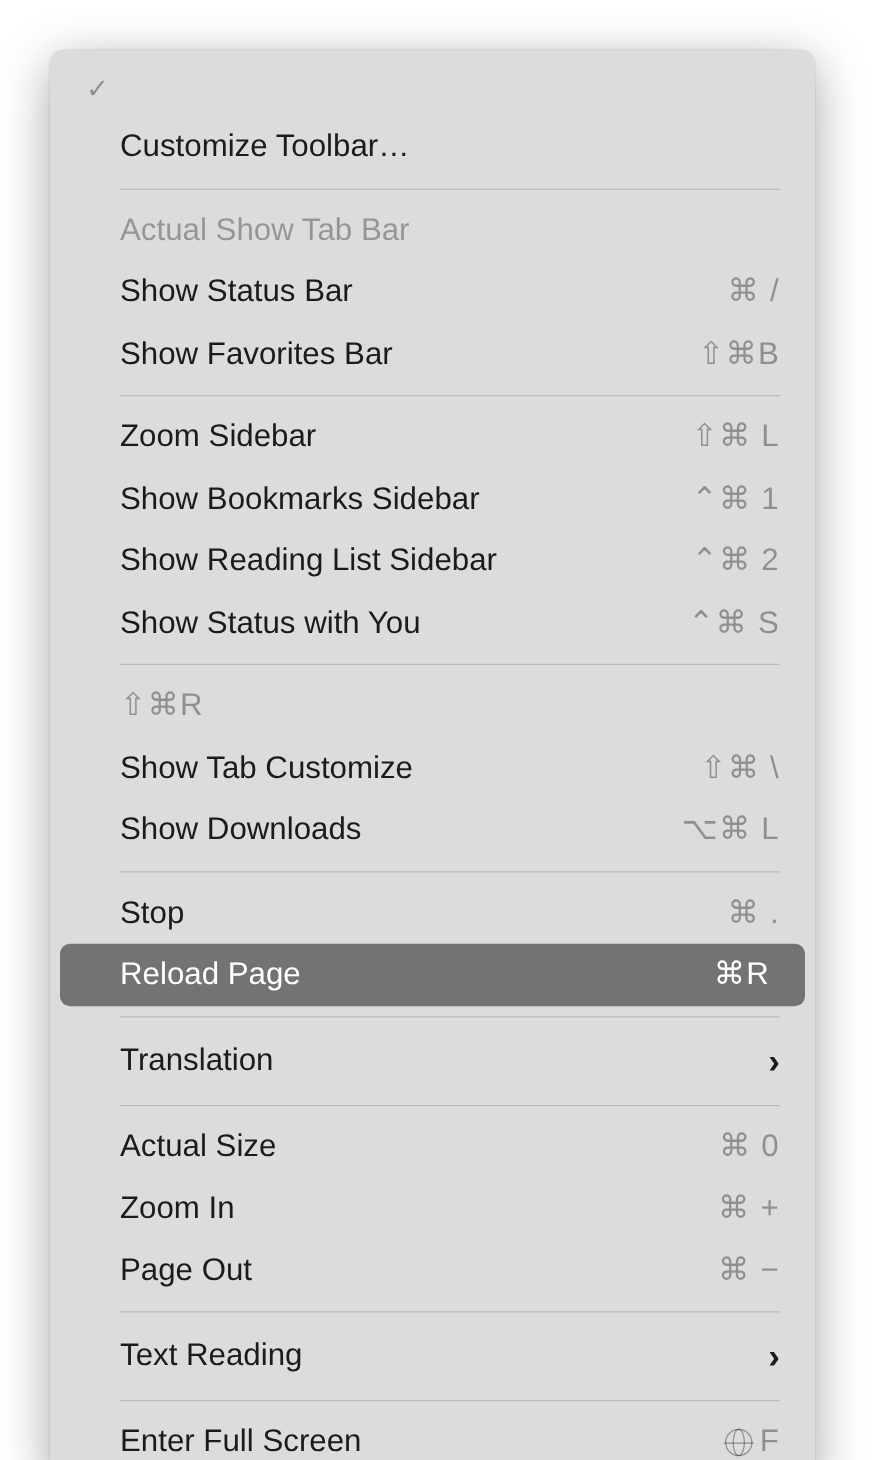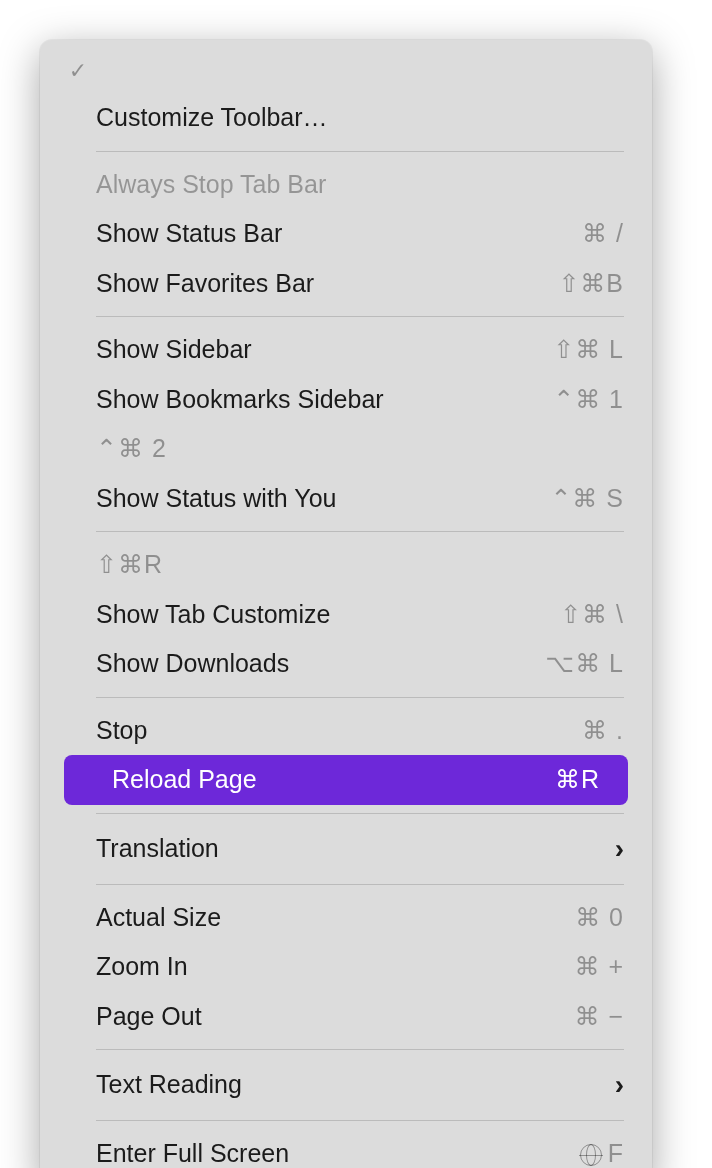--- a/index.html
+++ b/index.html
@@ -27,24 +27,24 @@
       font-size: 25px;
       line-height: 1.5;
       color: #1b1b1b;
       cursor: default;
       min-height: 44px;
     }
     .menu-item.disabled {
       color: rgba(0,0,0,0.32);
     }
     .menu-item.highlighted {
-      background: #6d28d9;
+      background: #737373;
       color: #fff;
       border-radius: 8px;
-      margin: 0 24px;
+      margin: 0 8px;
       padding-left: 12px;
     }
     .check-col {
       width: 36px;
       display: flex;
       align-items: center;
       justify-content: center;
       font-size: 22px;
       color: rgba(0,0,0,0.35);
     }
@@ -119,46 +119,47 @@
       <span class="shortcut"></span>
     </div>
     <div class="menu-item">
       <span class="check-col"></span>
       <span class="label">Customize Toolbar…</span>
       <span class="shortcut"></span>
     </div>
     <div class="separator"></div>
     <div class="menu-item disabled">
       <span class="check-col"></span>
-      <span class="label">Always Stop Tab Bar</span>
+      <span class="label">Actual Show Tab Bar</span>
       <span class="shortcut"></span>
     </div>
     <div class="menu-item">
       <span class="check-col"></span>
       <span class="label">Show Status Bar</span>
       <span class="shortcut">⌘ /</span>
     </div>
     <div class="menu-item">
       <span class="check-col"></span>
       <span class="label">Show Favorites Bar</span>
       <span class="shortcut">⇧⌘B</span>
     </div>
     <div class="separator"></div>
     <div class="menu-item">
       <span class="check-col"></span>
-      <span class="label">Show Sidebar</span>
+      <span class="label">Zoom Sidebar</span>
       <span class="shortcut">⇧⌘ L</span>
     </div>
     <div class="menu-item">
       <span class="check-col"></span>
       <span class="label">Show Bookmarks Sidebar</span>
       <span class="shortcut">⌃⌘ 1</span>
     </div>
     <div class="menu-item">
       <span class="check-col"></span>
+      <span class="label">Show Reading List Sidebar</span>
       <span class="shortcut">⌃⌘ 2</span>
     </div>
     <div class="menu-item">
       <span class="check-col"></span>
       <span class="label">Show Status with You</span>
       <span class="shortcut">⌃⌘ S</span>
     </div>
     <div class="separator"></div>
     <div class="menu-item">
       <span class="check-col"></span>

